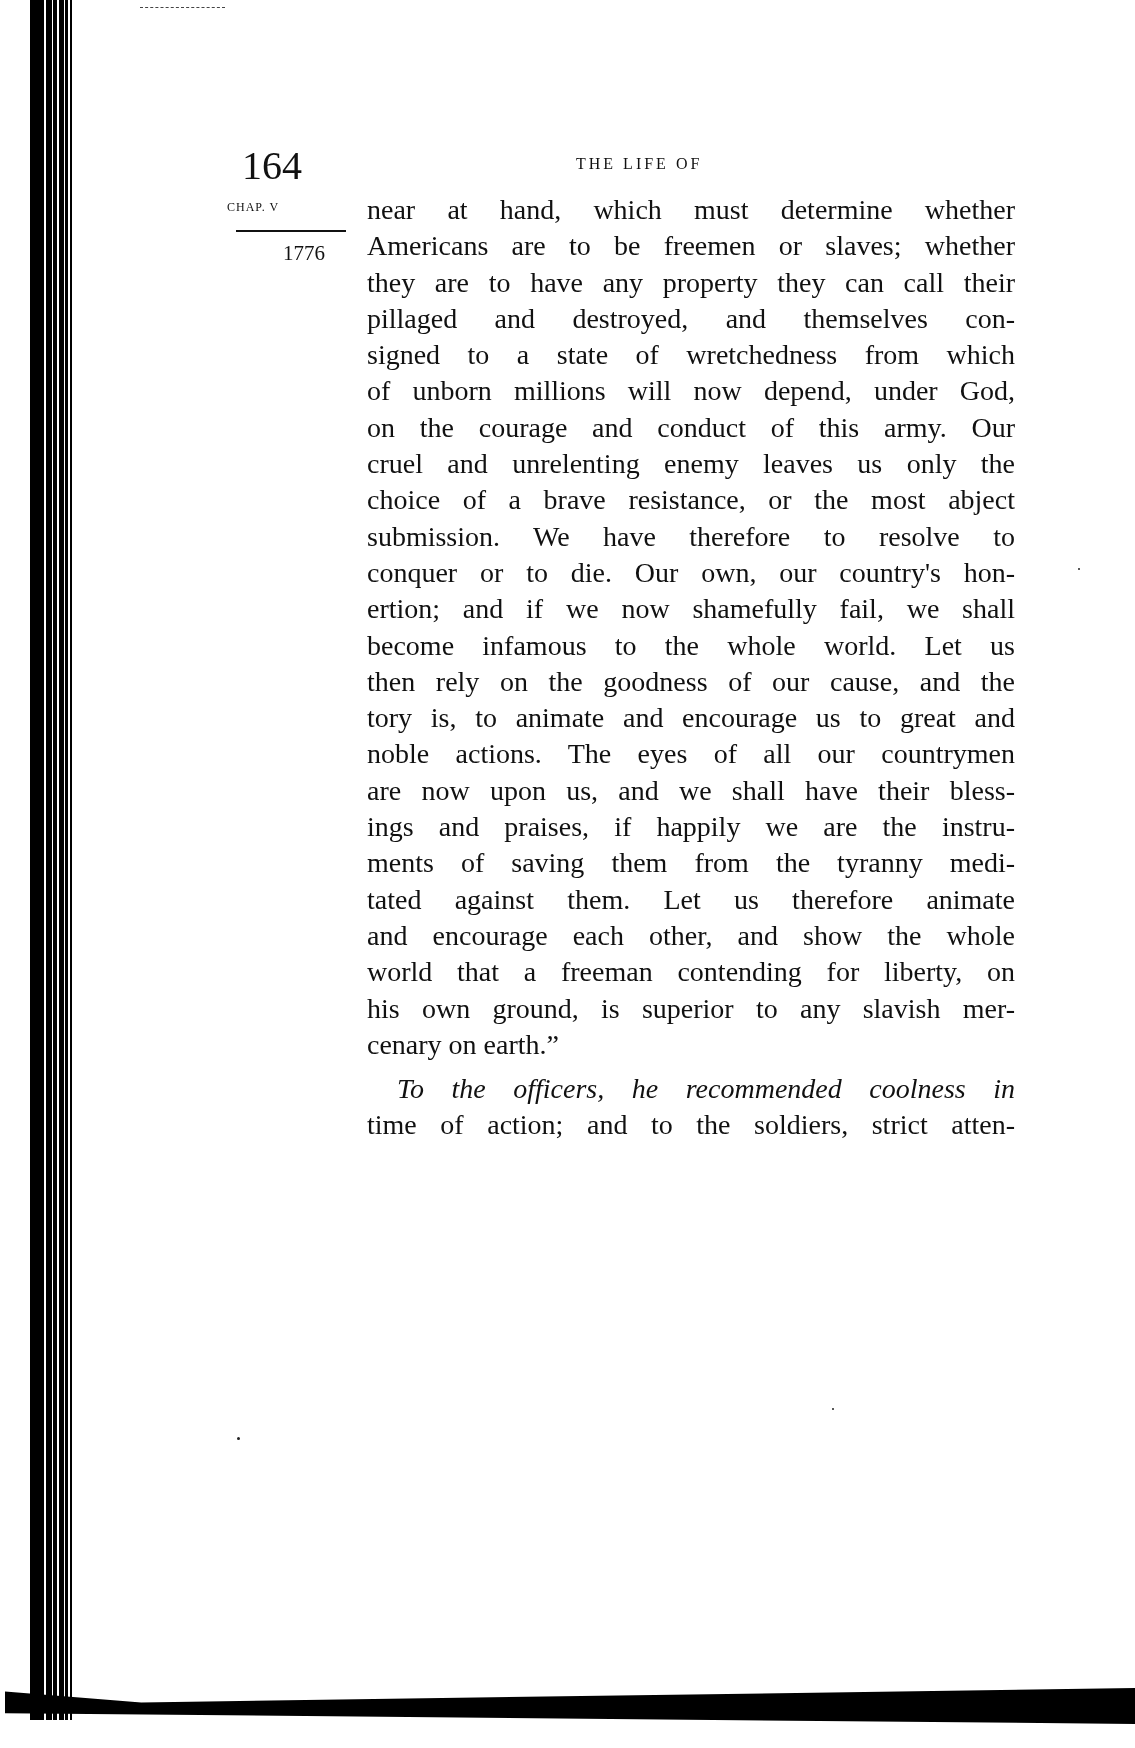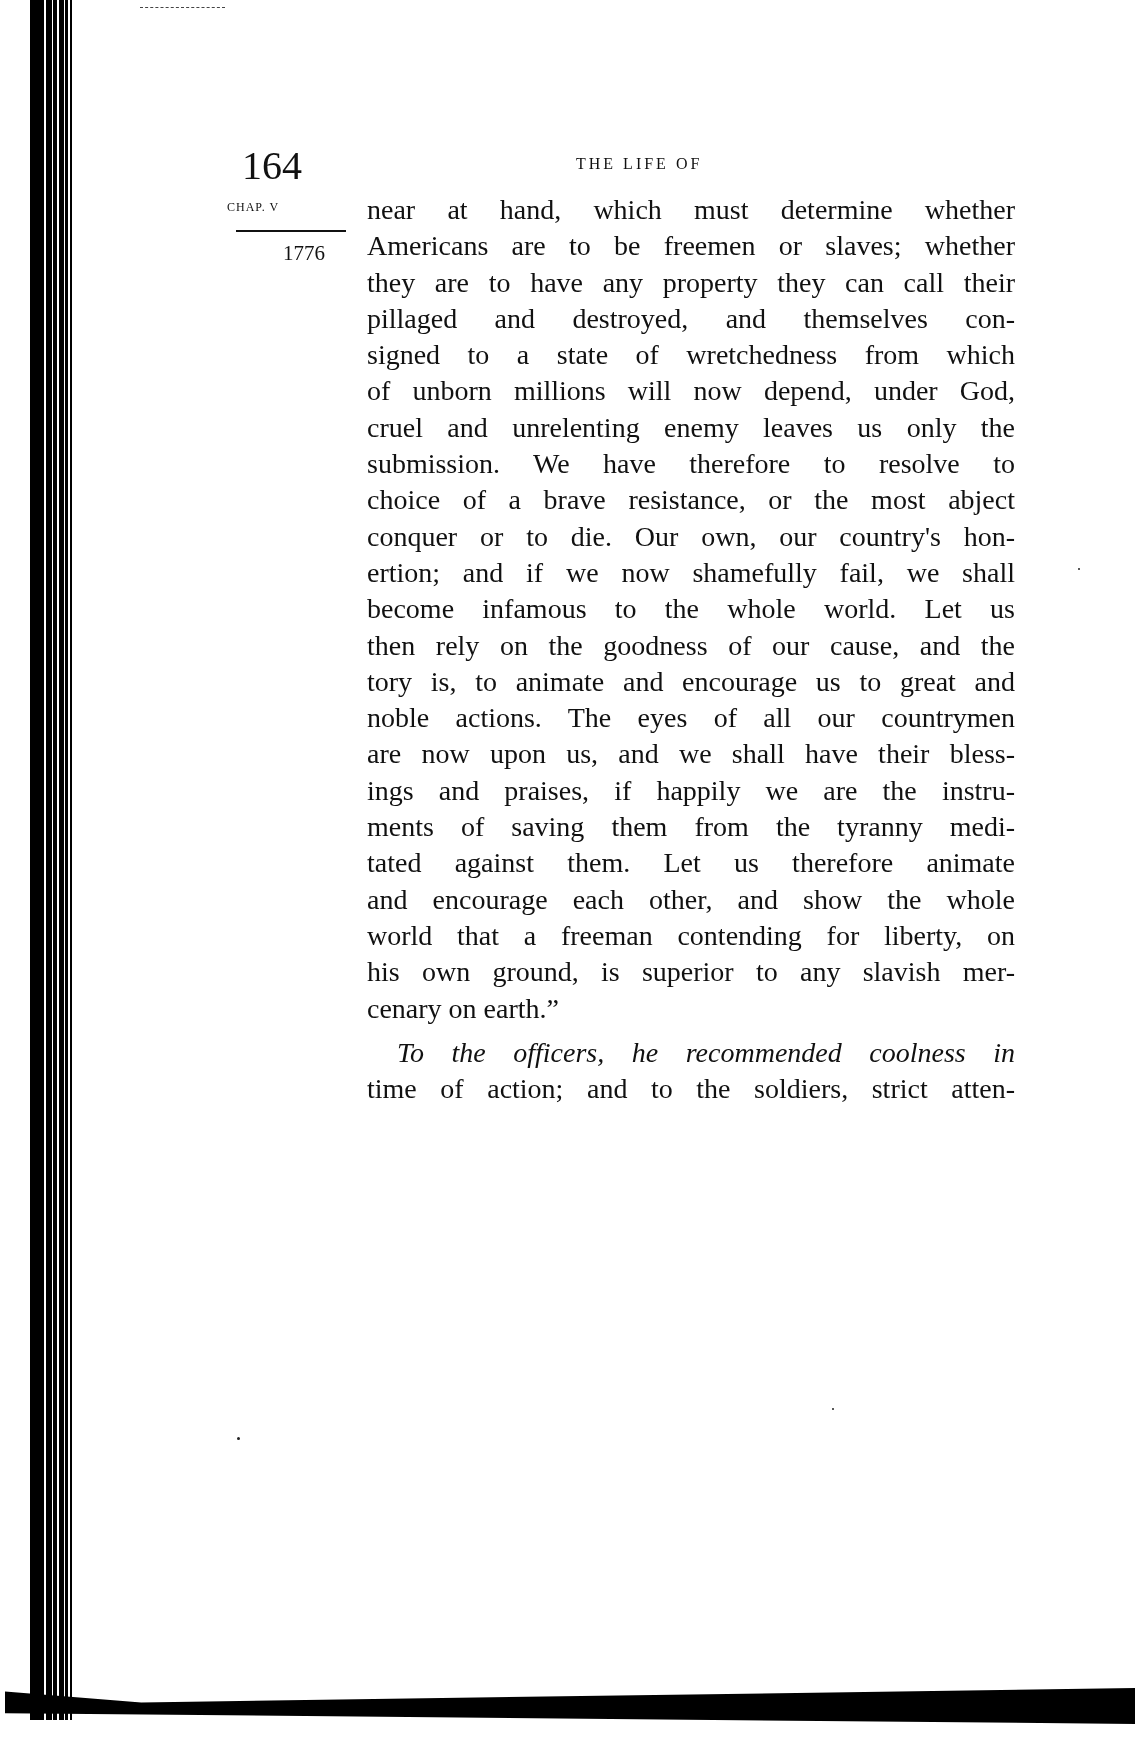--- a/index.html
+++ b/index.html
@@ -70,23 +70,24 @@
 <div class="margin-year">1776</div>
 
 <div class="text-block">
   <div>
     <div class="line">near at hand, which must determine whether</div>
     <div class="line">Americans are to be freemen or slaves; whether</div>
     <div class="line">they are to have any property they can call their</div>
     <div class="line">pillaged and destroyed, and themselves con-</div>
     <div class="line">signed to a state of wretchedness from which</div>
     <div class="line">of unborn millions will now depend, under God,</div>
+    <div class="line">on the courage and conduct of this army. Our</div>
     <div class="line">cruel and unrelenting enemy leaves us only the</div>
+    <div class="line">choice of a brave resistance, or the most abject</div>
     <div class="line">submission. We have therefore to resolve to</div>
-    <div class="line">choice of a brave resistance, or the most abject</div>
     <div class="line">conquer or to die. Our own, our country's hon-</div>
     <div class="line">ertion; and if we now shamefully fail, we shall</div>
     <div class="line">become infamous to the whole world. Let us</div>
     <div class="line">then rely on the goodness of our cause, and the</div>
     <div class="line">tory is, to animate and encourage us to great and</div>
     <div class="line">noble actions. The eyes of all our countrymen</div>
     <div class="line">are now upon us, and we shall have their bless-</div>
     <div class="line">ings and praises, if happily we are the instru-</div>
     <div class="line">ments of saving them from the tyranny medi-</div>
     <div class="line">tated against them. Let us therefore animate</div>

